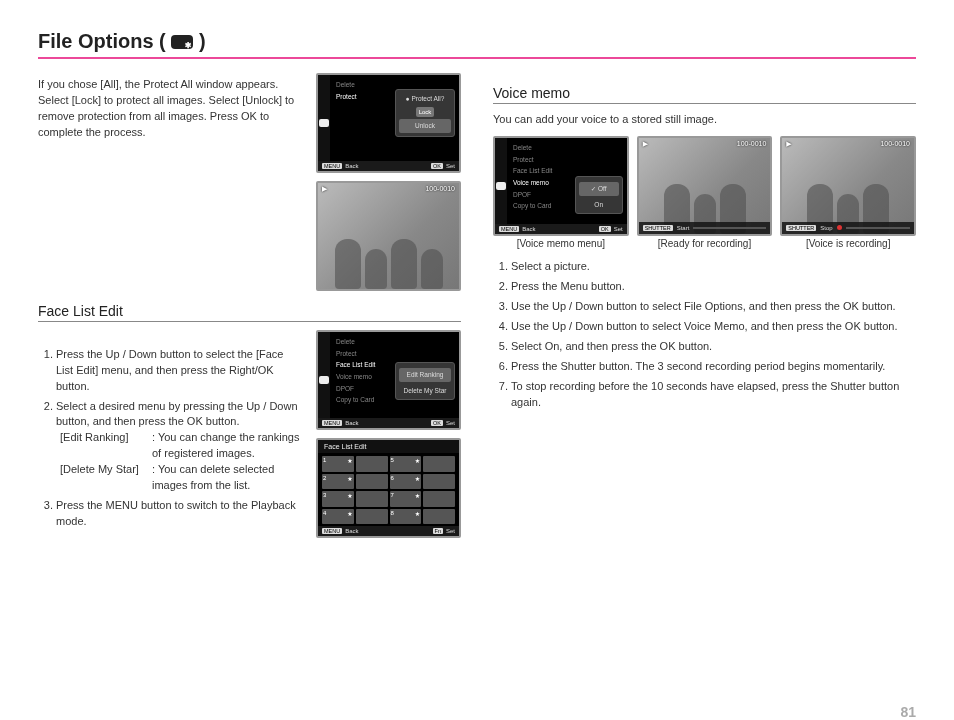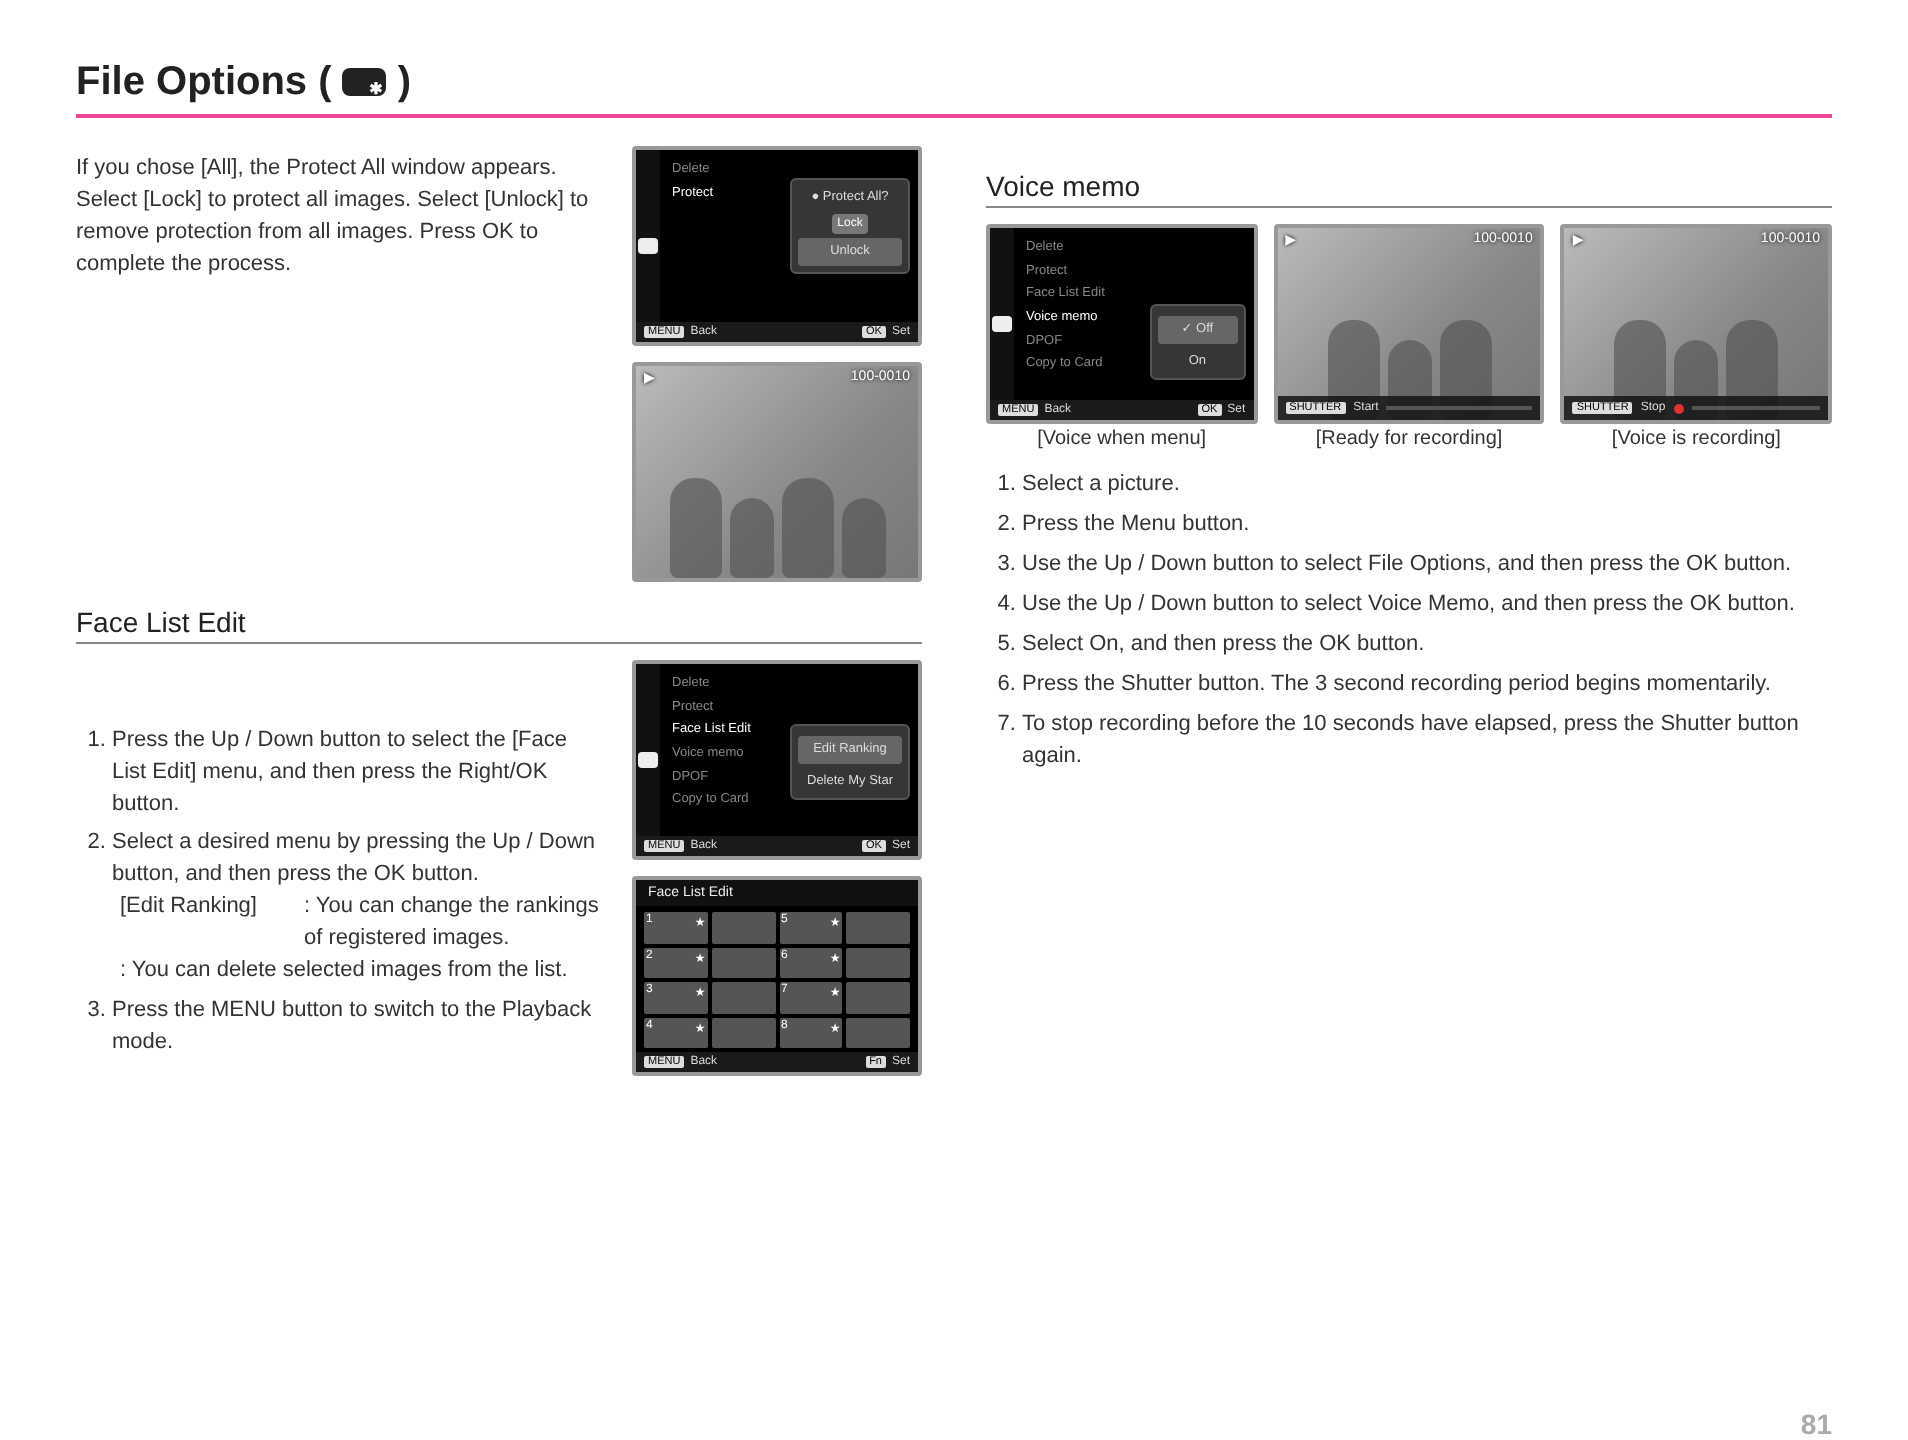--- a/index.html
+++ b/index.html
@@ -254,20 +254,21 @@
     <div class="fle-wrap">
       <ol>
         <li>Press the Up / Down button to select the [Face List Edit] menu, and then press the Right/OK button.</li>
         <li>
           <span>Select a desired menu by pressing the Up / Down button, and then press the OK button.</span>
           <div class="step-detail">
             <span class="lbl">[Edit Ranking]</span>
             <span class="desc">: You can change the rankings of registered images.</span>
           </div>
           <div class="step-detail">
+            <span class="lbl">[Delete My Star]</span>
             <span class="desc">: You can delete selected images from the list.</span>
           </div>
         </li>
         <li>Press the MENU button to switch to the Playback mode.</li>
       </ol>
 
       <div class="fle-figs">
 
         <div class="lcd">
           <div class="sidebar">
@@ -351,20 +352,21 @@
                 <span>Set</span>
               </div>
           </div>
         </div>
       </div>
     </div>
   </div>
 
   <div class="col">
     <div class="section-title">Voice memo</div>
+    <p>You can add your voice to a stored still image.</p>
 
     <div class="vm-row">
 
       <div class="lcd vm-lcd">
         <div class="sidebar">
             <div class="mem-ico-white"></div>
           </div>
         <div class="menu">
           <div class="item">Delete</div>
           <div class="item">Protect</div>
@@ -418,21 +420,21 @@
           </div>
         <div class="status">
           <span class="key">SHUTTER</span>
           <span>Stop</span>
           <div class="rec-dot"></div>
           <div class="barline"></div>
         </div>
       </div>
     </div>
     <div class="vm-cap">
-      <span>[Voice when menu]</span>
+      <span>[Voice memo menu]</span>
       <span>[Ready for recording]</span>
       <span>[Voice is recording]</span>
     </div>
 
     <ol>
       <li>Select a picture.</li>
       <li>Press the Menu button.</li>
       <li>Use the Up / Down button to select File Options, and then press the OK button.</li>
       <li>Use the Up / Down button to select Voice Memo, and then press the OK button.</li>
       <li>Select On, and then press the OK button.</li>

